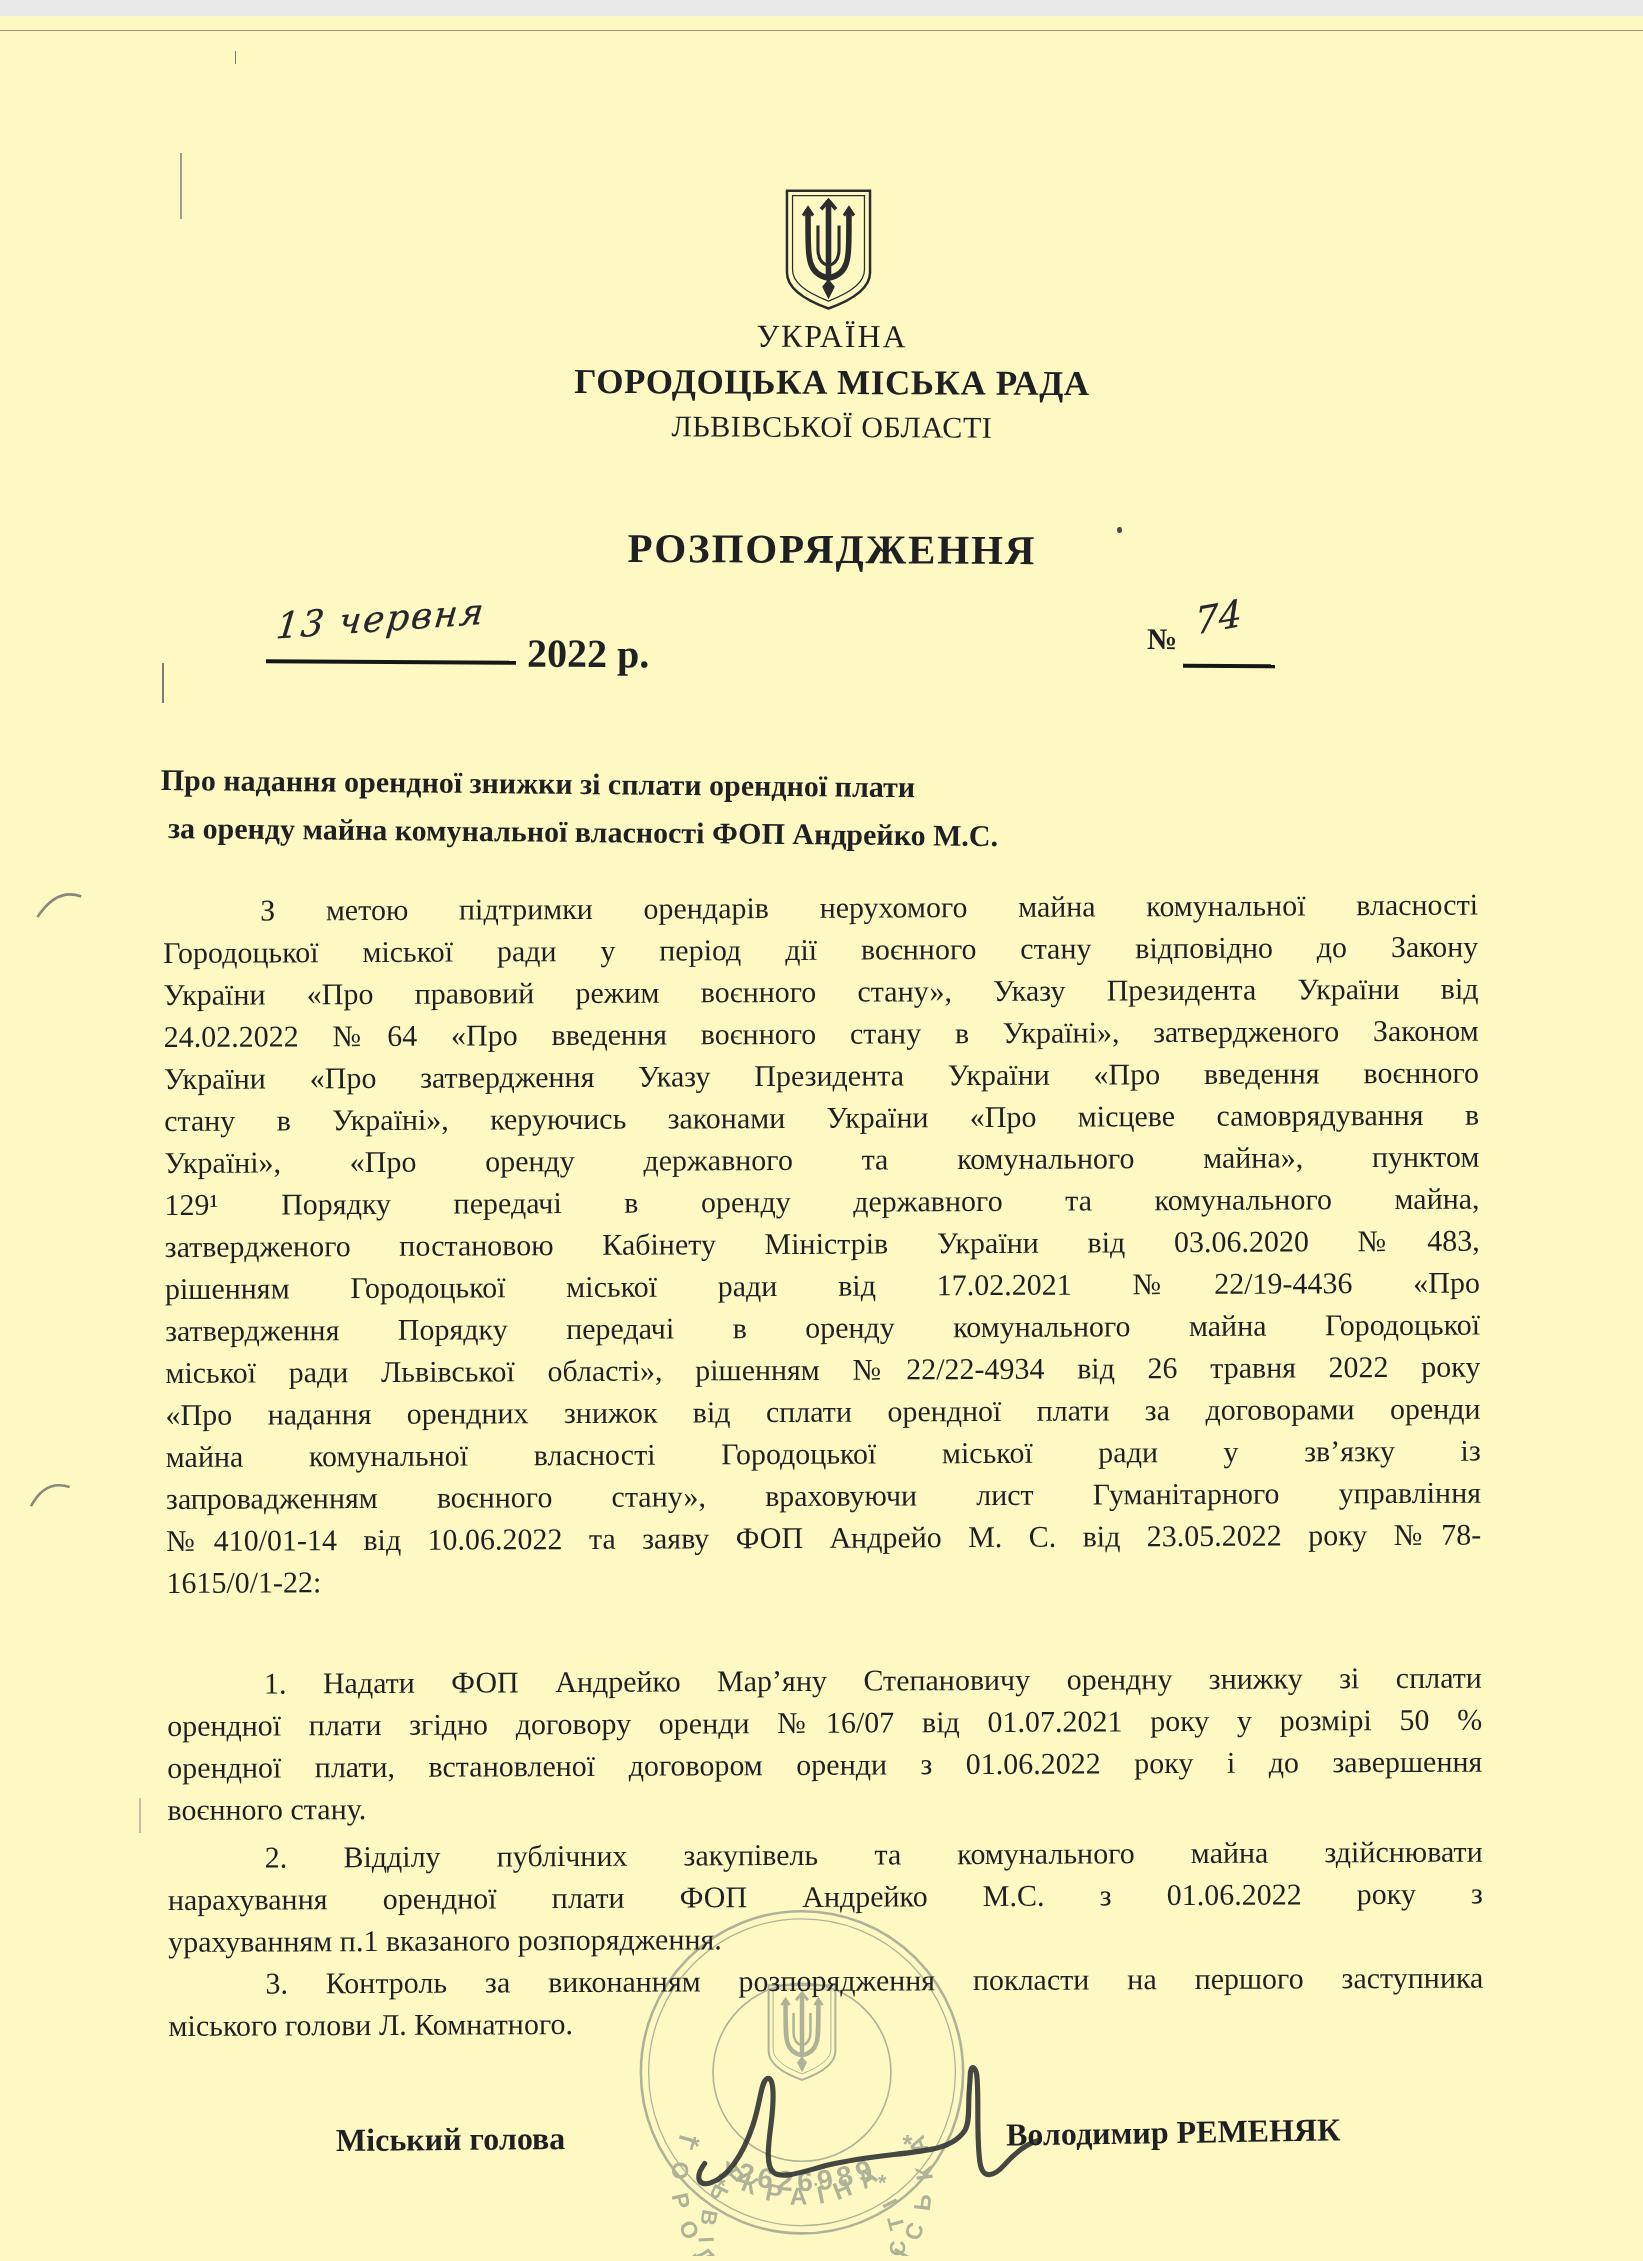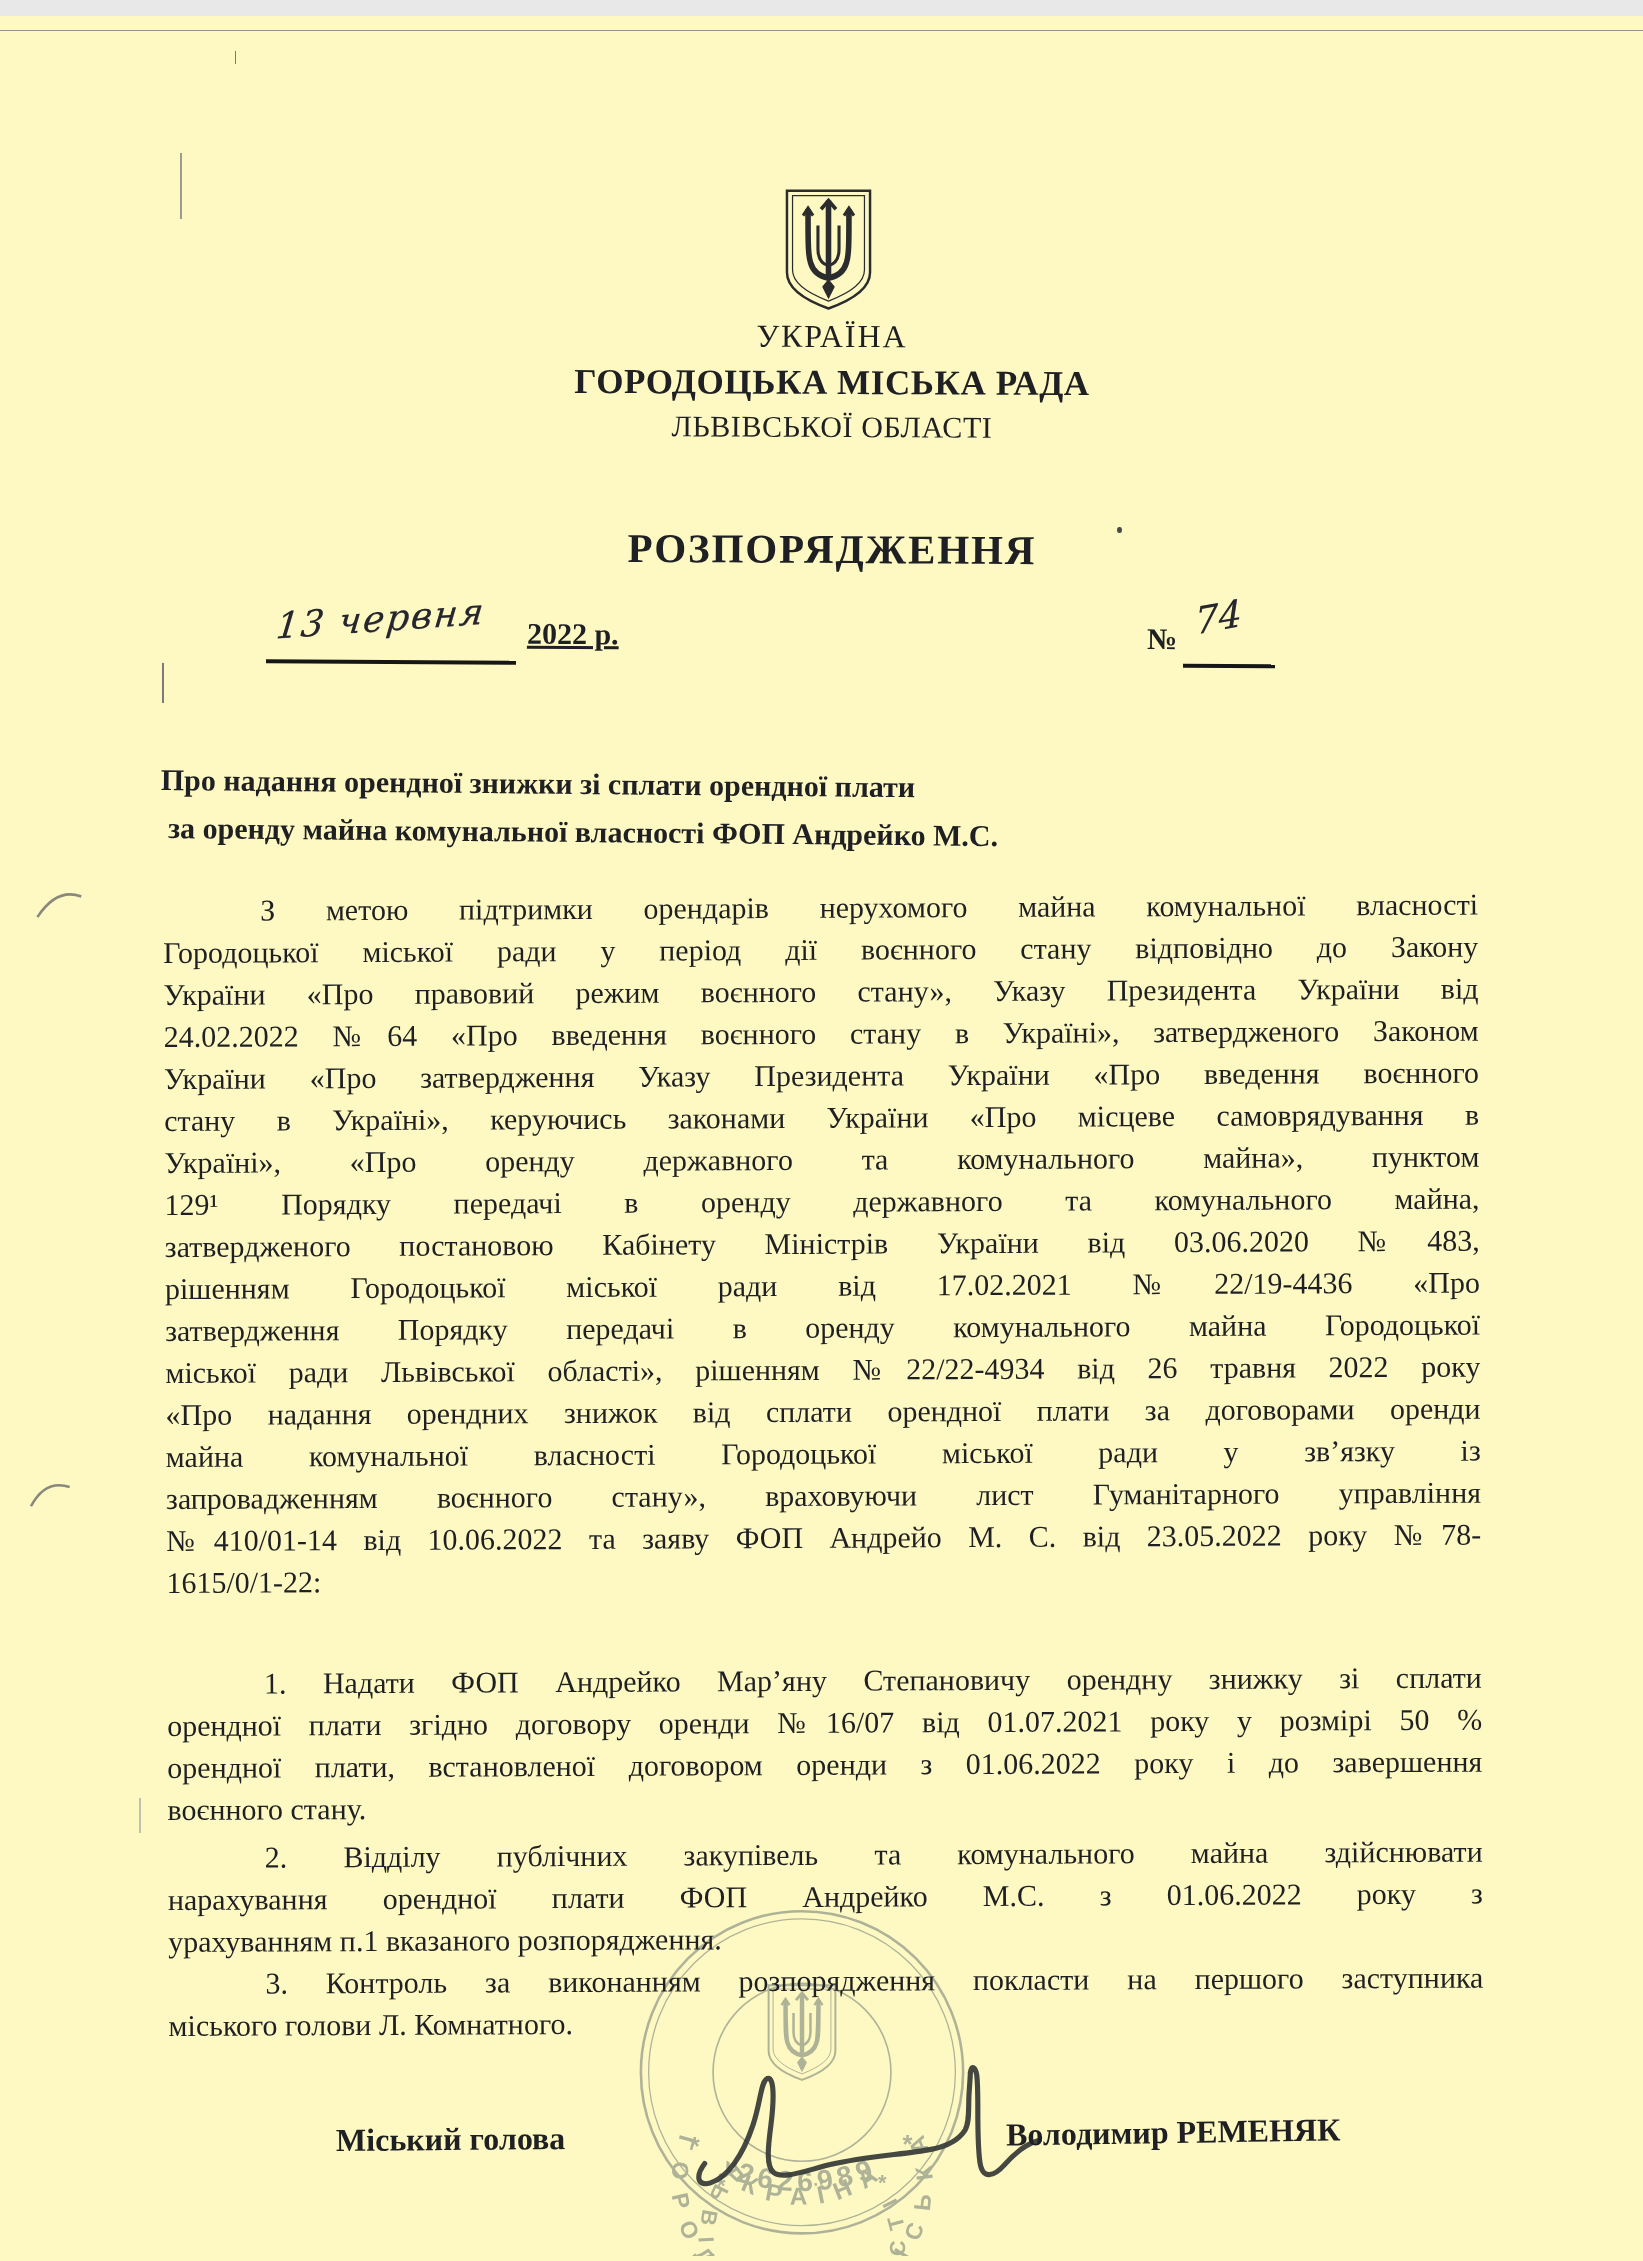--- a/index.html
+++ b/index.html
@@ -15,21 +15,21 @@
   .country{top:302px;font-size:32px;letter-spacing:1.9px;transform:rotate(.25deg);}
   .council{top:347px;font-size:35px;font-weight:bold;letter-spacing:0.6px;transform:rotate(.25deg);}
   .region{top:394px;font-size:30px;letter-spacing:0.6px;transform:rotate(.25deg);}
   .doc-title{top:509px;font-size:41px;font-weight:bold;letter-spacing:1.9px;transform:rotate(.3deg);}
   
   .hw{font-style:italic;font-family:"DejaVu Serif",serif;color:#26272e;
       text-shadow:0.3px 0.3px 0.4px rgba(35,35,45,.55);}
   .hw-date{left:276px;top:582px;font-size:36px;letter-spacing:1.9px;
       transform:rotate(-4deg) skewX(-10deg);}
   .date-line{left:266px;top:644px;width:250px;height:3.9px;background:#161616;transform:rotate(.35deg);}
-  .year{left:527px;top:601px;font-size:30px;font-weight:bold;transform:rotate(.35deg);text-decoration:underline;}
+  .year{left:527px;top:614px;font-size:40px;font-weight:bold;transform:rotate(.35deg);}
   .num-sign{left:1147px;top:606px;font-size:30px;font-weight:bold;transform:rotate(.3deg);}
   .num-line{left:1183px;top:648px;width:92px;height:3.9px;background:#161616;transform:rotate(.3deg);}
   .hw-num{left:1195px;top:580px;font-size:37px;transform:rotate(-10deg) skewX(-8deg);}
   
   .subject{left:161px;top:740px;width:1128px;font-size:30px;font-weight:bold;
       line-height:48px;transform:rotate(.55deg);transform-origin:left top;}
   .subject .s2{padding-left:7.7px;}
   
   .bodytext{left:163px;top:874px;width:1315px;font-size:30px;z-index:2;
       transform:rotate(-.28deg);transform-origin:left top;}

